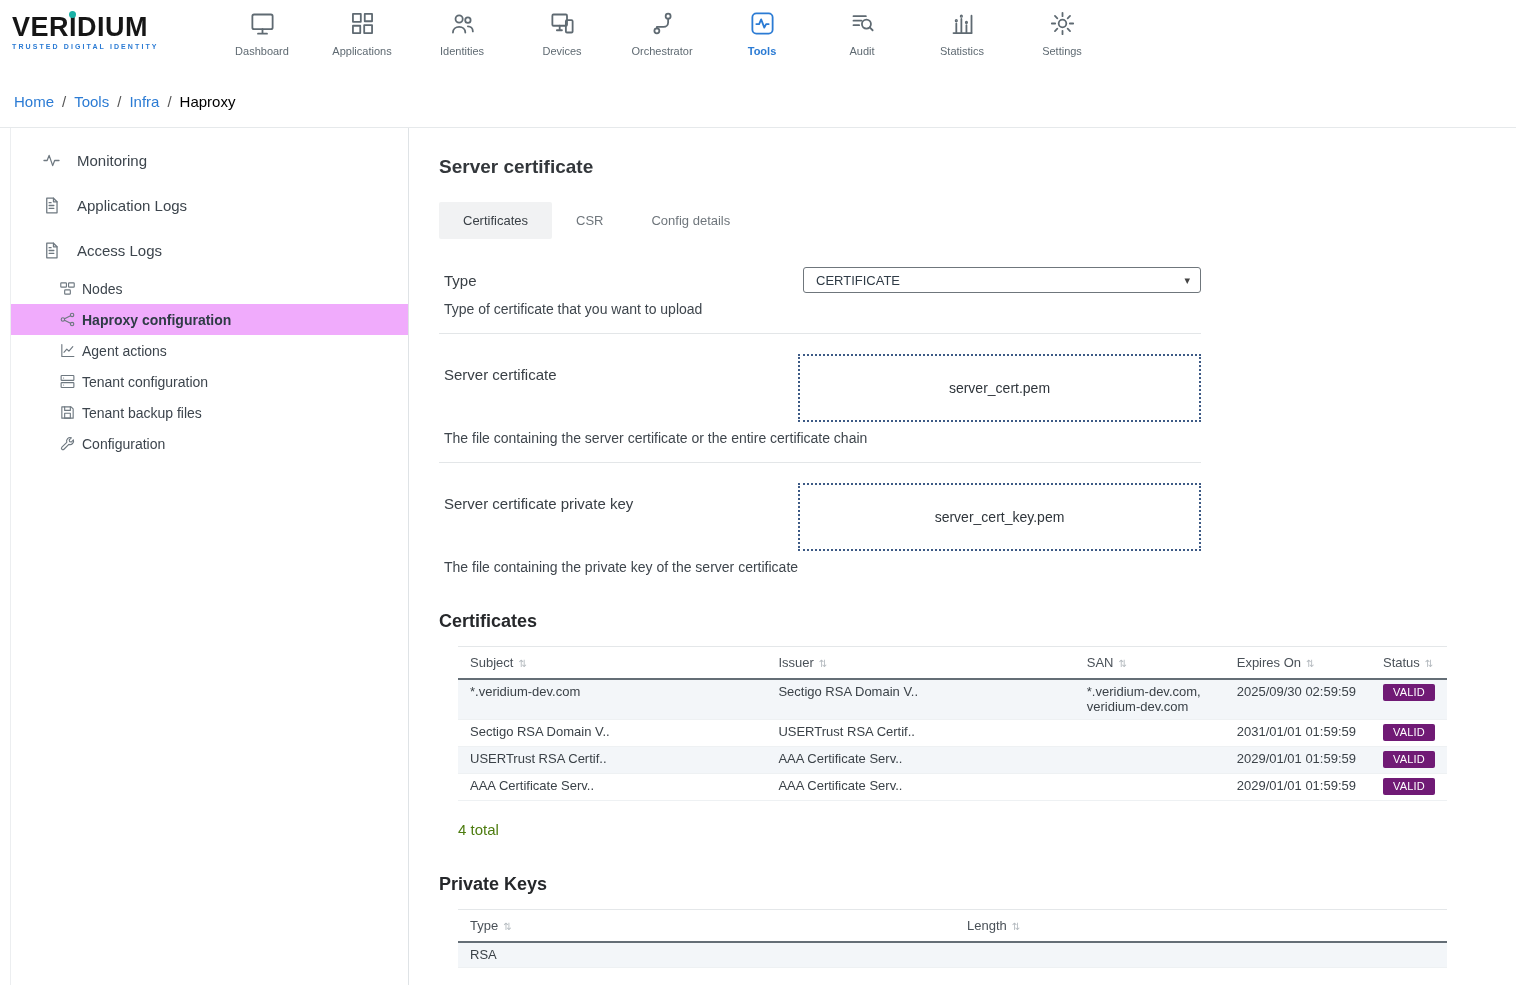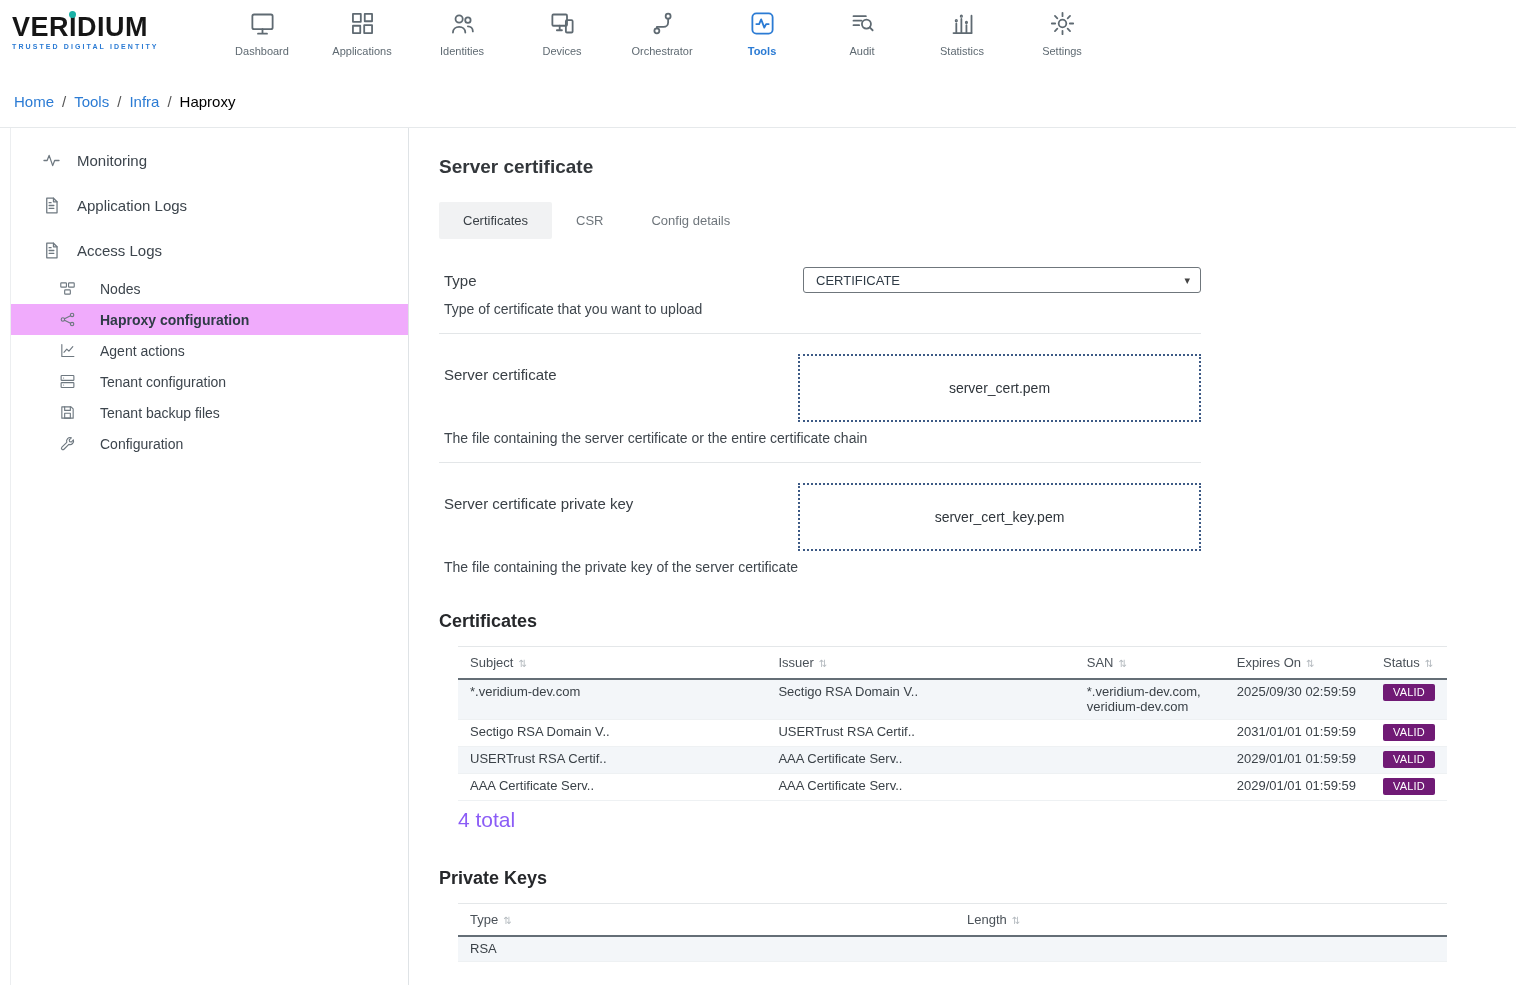--- a/index.html
+++ b/index.html
@@ -32,21 +32,21 @@
   .breadcrumb .current { color:#000000; }
 
   
   .content { display:flex; border-top:1px solid #e6e9eb; min-height:858px; align-items:stretch; }
 
   
   .sidebar { width:399px; margin-left:10px; border-left:1px solid #eceef0; border-right:1px solid #dfe3e6; padding-top:10px; flex-shrink:0; }
   .side-item { display:flex; align-items:center; gap:16px; padding:13px 16px 13px 31px; font-size:15px; color:#3d454d; cursor:pointer; }
   .side-item .icon { color:#6e7press880; color:#6e7880; }
   .side-item .icon svg { width:19px; height:19px; }
-  .side-item.nested { padding:7px 16px 7px 48px; font-size:14px; gap:24px; }
+  .side-item.nested { padding:7px 16px 7px 48px; font-size:14px; gap:6px; }
   .side-item.nested .icon svg { width:17px; height:17px; }
   .side-item.selected { background:#f0abfc; font-weight:700; color:#2f3b46; }
 
   
   .main { flex:1; padding:18px 0 60px 30px; }
   .page-title { font-size:19px; font-weight:700; color:#33373b; margin:10px 0 0; }
   .tabs { display:flex; margin:24px 0 28px; }
   .tab { padding:11px 24px; font-size:13px; color:#6f767c; cursor:pointer; border-radius:2px; }
   .tab.active { background:#f1f2f3; color:#3a4046; }
 
@@ -77,21 +77,21 @@
     text-align:left; font-weight:400; color:#4a5158; font-size:13px;
     padding:8px 12px; border-top:1px solid #e4e7e9; border-bottom:2px solid #646e76;
     cursor:pointer; white-space:nowrap;
   }
   table.data tbody td { padding:4px 12px 5px; vertical-align:top; }
   table.data tbody tr:nth-child(odd) { background:#f3f6f9; }
   table.data tbody tr { border-bottom:1px solid #eef1f3; }
   .sort { font-size:10px; color:#b3b9be; margin-left:5px; }
   .badge { display:inline-block; background:#701a75; color:#fff; font-size:11px; padding:2px 10px 3px; border-radius:2px; letter-spacing:.2px; }
   .col-san { max-width:150px; }
-  .total { margin:7px 0 0 19px; font-size:21px; color:#8b5cf6; }
+  .total { margin:20px 0 0 19px; font-size:15px; color:#4d7c0f; }
   .pk-section { }
 </style>
 </head>
 <body>
 
 <header class="topnav">
   <div class="logo">
     <div class="logo-text">VERIDIUM</div>
     <div class="logo-dot"></div>
     <div class="logo-tag">TRUSTED DIGITAL IDENTITY</div>

